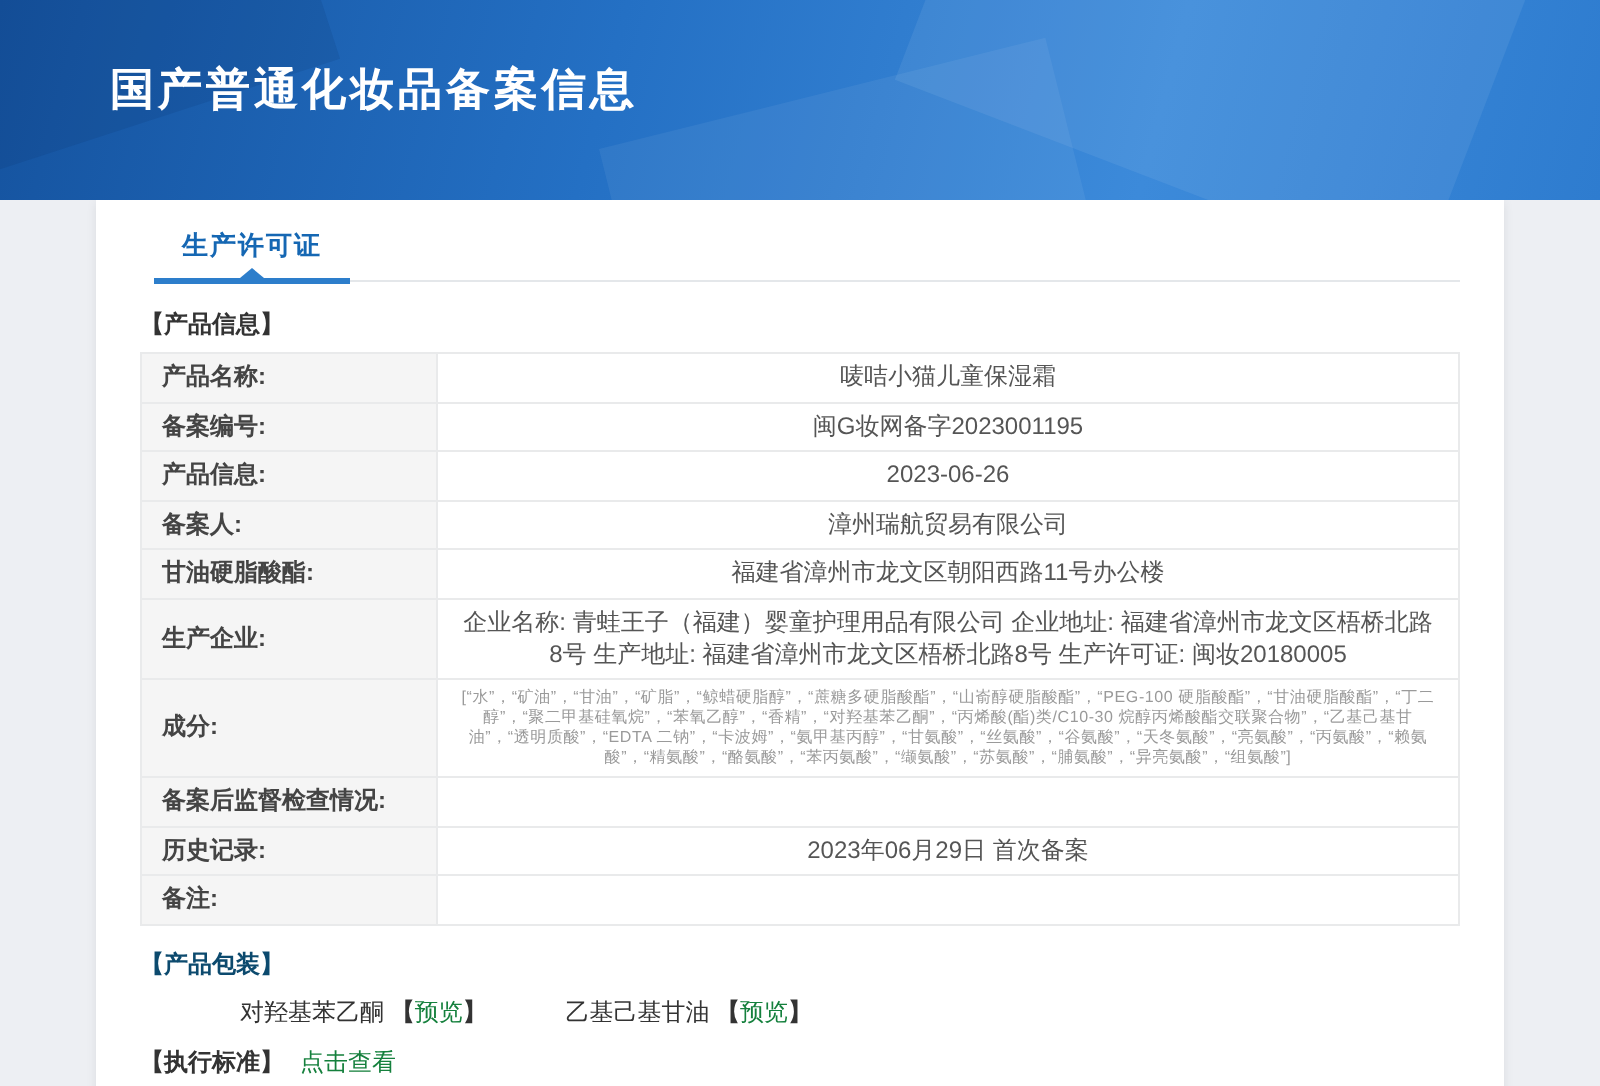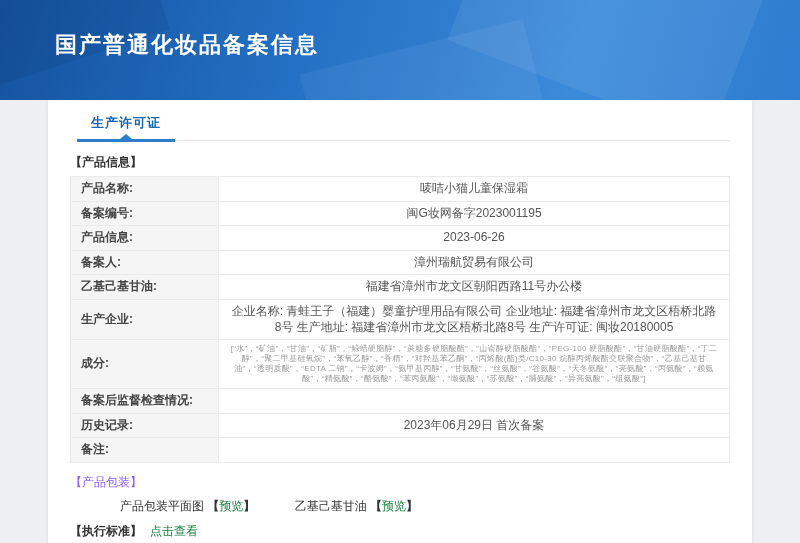--- a/index.html
+++ b/index.html
@@ -68,21 +68,21 @@
     padding: 4px 10px;
     font-size: 12px;
     vertical-align: middle;
     line-height: 1.3;
   }
   td.row-label { width: 148px; background: #f5f5f5; color: #444; font-weight: bold; }
   td.row-value { color: #555; text-align: center; }
   tr.fine td.row-value { font-size: 8px; color: #9a9a9a; line-height: 10px; padding: 4px 8px; letter-spacing: .3px; margin-top: 42px; }
   tr.plain td.row-value { min-height: 14px; }
 
-  .pkg-title { font-size: 12px; font-weight: normal; color: #8b5cf6; margin: 11px 0 7px; }
+  .pkg-title { font-size: 12px; font-weight: bold; color: #0c4a6e; margin: 11px 0 7px; }
   .pkg-line { font-size: 12px; color: #333; margin-left: 50px; }
   .pkg-item { margin-right: 36px; }
   .pkg-item .bracket { color: #333; font-weight: bold; }
   a.link { color: #15803d; text-decoration: none; cursor: pointer; }
   .std-line, .claim-line { font-size: 12px; color: #333; font-weight: bold; margin-top: 8px; }
   .std-line .link, .claim-line .link { font-weight: normal; margin-left: 8px; margin-top: 22px; }
 </style>
 </head>
 <body>
 
@@ -122,21 +122,21 @@
           <td class="row-label">产品信息:</td>
           <td class="row-value">2023-06-26</td>
         </tr>
 
         <tr class="plain">
           <td class="row-label">备案人:</td>
           <td class="row-value">漳州瑞航贸易有限公司</td>
         </tr>
 
         <tr class="plain">
-          <td class="row-label">乙基己基甘油:</td>
+          <td class="row-label">甘油硬脂酸酯:</td>
           <td class="row-value">福建省漳州市龙文区朝阳西路11号办公楼</td>
         </tr>
 
         <tr class="plain">
           <td class="row-label">生产企业:</td>
           <td class="row-value">企业名称: 青蛙王子（福建）婴童护理用品有限公司 企业地址: 福建省漳州市龙文区梧桥北路8号 生产地址: 福建省漳州市龙文区梧桥北路8号 生产许可证: 闽妆20180005</td>
         </tr>
 
         <tr class="fine">
           <td class="row-label">成分:</td>
@@ -156,21 +156,21 @@
         <tr class="plain">
           <td class="row-label">备注:</td>
           <td class="row-value"></td>
         </tr>
       </tbody>
       </table>
 
       <div class="pkg-title">【产品包装】</div>
       <div class="pkg-line">
         <span class="pkg-item">
-          <span>产品包装平面图</span>
+          <span>对羟基苯乙酮</span>
           <span class="bracket">【</span><a class="link">预览</a><span class="bracket">】</span>
         </span>
         <span class="pkg-item">
           <span>乙基己基甘油</span>
           <span class="bracket">【</span><a class="link">预览</a><span class="bracket">】</span>
         </span>
       </div>
 
       <div class="std-line">
         <span>【执行标准】</span><a class="link">点击查看</a>

